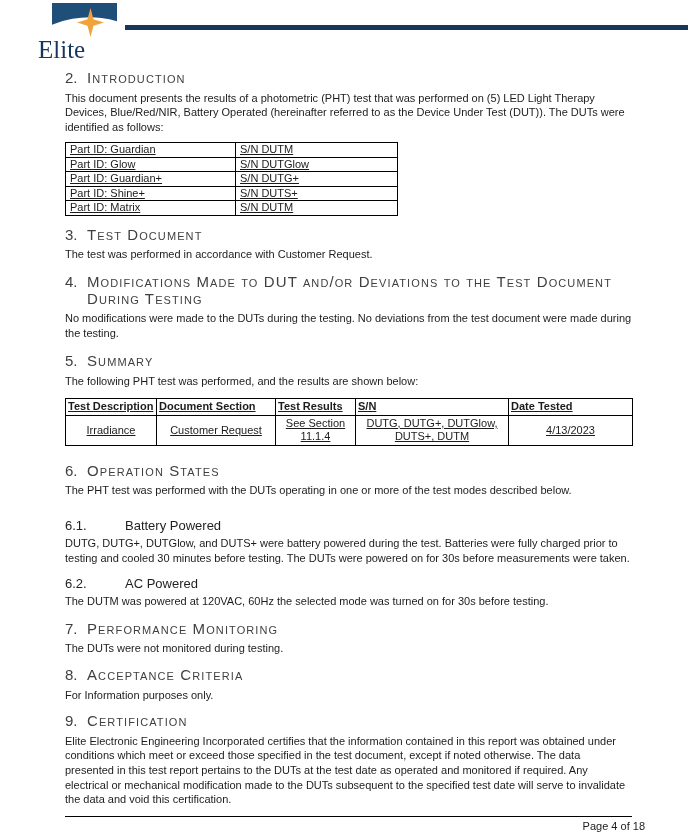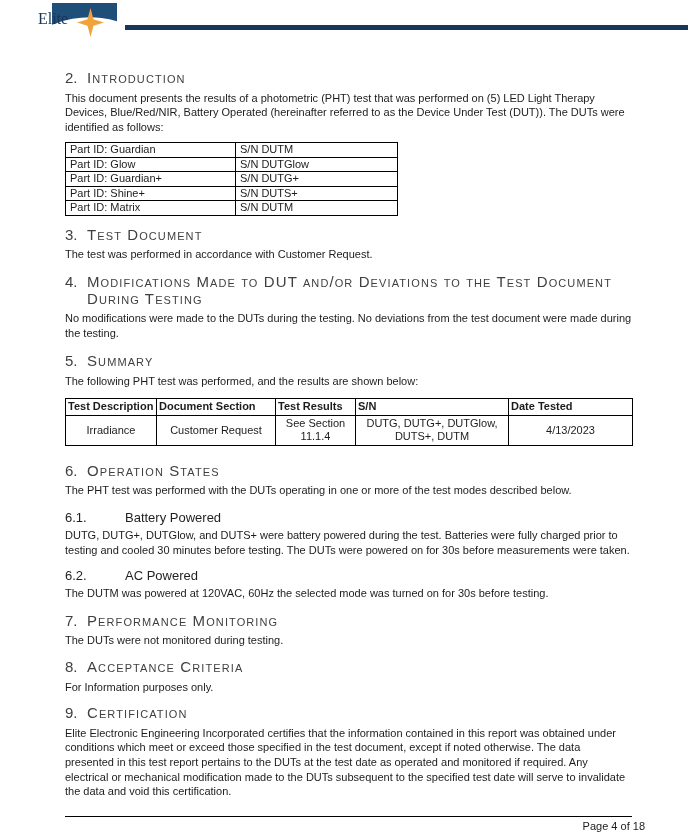--- a/index.html
+++ b/index.html
@@ -13,42 +13,42 @@
   
   .header { position:relative; height:50px; }
   .logo { position:absolute; left:38px; top:2px; width:90px; height:52px; }
   .logo-box { position:absolute; left:14px; top:1px; width:65px; height:39px;
     background:#1F4E79; overflow:hidden; }
   .logo-swoosh { position:absolute; left:-45px; top:15px; width:150px; height:110px;
     background:#ffffff; border-radius:50%; transform:rotate(-10deg); }
   .logo-star { position:absolute; left:25px; top:5px; width:27px; height:29px;
     background:#F2A23A;
     clip-path:polygon(50% 0%, 61% 39%, 100% 50%, 61% 61%, 50% 100%, 39% 61%, 0% 50%, 39% 39%); }
-  .logo-text { position:absolute; left:0px; top:8px;
-    font-family:"Liberation Serif", serif; font-size:16px; color:#17365D; }
+  .logo-text { position:absolute; left:0px; top:34px;
+    font-family:"Liberation Serif", serif; font-size:25px; color:#17365D; }
   .header-title { position:absolute; right:5px; top:9px; font-size:11.5px;
     font-weight:bold; color:#17365D; }
   .header-bar { position:absolute; left:125px; right:5px; top:25px; height:5px;
     background:#17365D; }
 
   
   .content { padding:0 61px 0 65px; }
   .h2 { display:flex; color:#3F3F3F; font-size:15px; line-height:16.5px;
     font-variant:small-caps; letter-spacing:1.1px; margin-top:12px; margin-bottom:4px; }
   .h2-num { width:22px; flex:none; letter-spacing:0; }
   .h2-title { flex:1; }
   .h3 { display:flex; font-size:13px; line-height:15px; color:#1f1f1f;
-    margin-top:12px; margin-bottom:3px; }
+    margin-top:20px; margin-bottom:3px; }
   .h3-num { width:60px; flex:none; }
   .mt20 { margin-top:20px; } .mt11 { margin-top:11px; } .mt13 { margin-top:13px; }
   .mt17 { margin-top:17px; }
   p.body { font-size:11px; line-height:1.33; color:#1c1c1c; }
 
   
-  table { border-collapse:collapse; table-layout:fixed; font-size:11px; color:#1c1c1c; }
+  table { border-collapse:collapse; table-layout:fixed; font-size:11px; color:#1c1c1c;text-decoration:underline; }
   td, th { border:1px solid #000; vertical-align:middle; }
   .dut-table { width:332px; margin-top:8px; }
   .dut-table td { padding:0 0 0 4px; line-height:13.5px; }
   .summary-table { width:567px; margin-top:10px; }
   .summary-table th { font-weight:bold; text-align:left; padding:1px 2px; line-height:13.5px; }
   .summary-table td { text-align:center; padding:1px 2px; line-height:13.5px; }
 
   
   .footer { position:absolute; left:65px; top:816px; width:580px; }
   .footer-line { width:567px; border-top:1px solid #000; }

